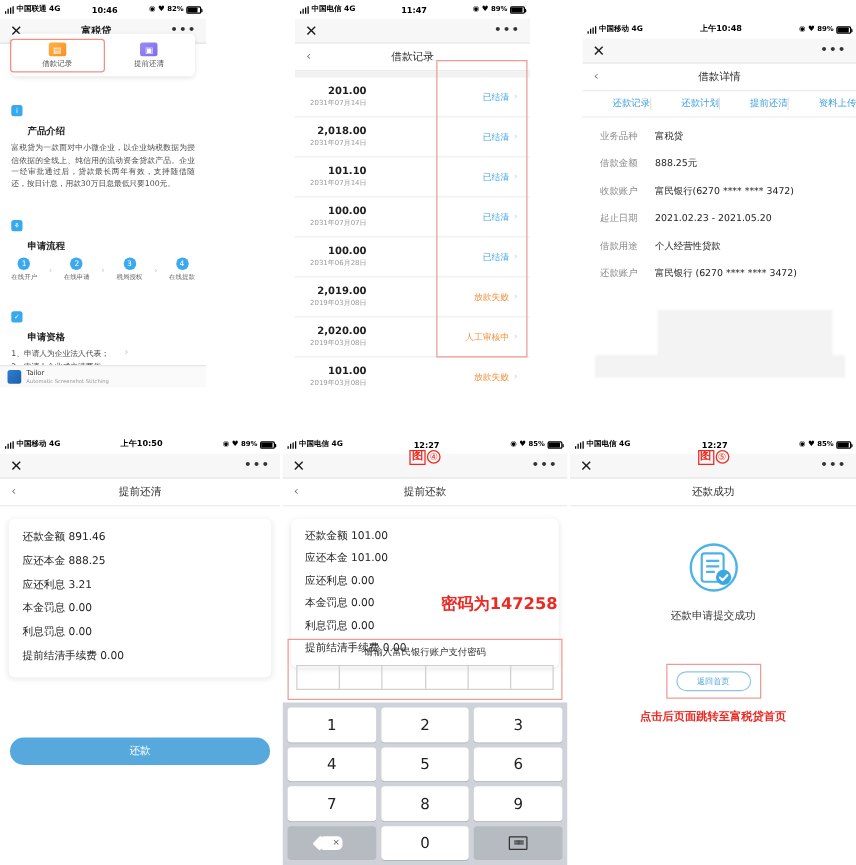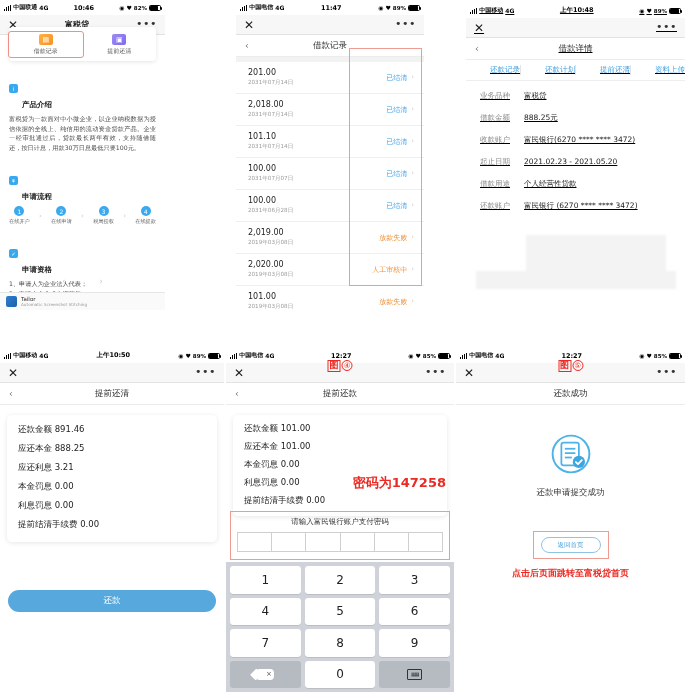--- a/index.html
+++ b/index.html
@@ -98,31 +98,31 @@
   .tailor-t1 { font-size:5.5px; color:#333; }
   .tailor-t2 { font-size:4.2px; color:#9a9a9a; }
 
   
   #p2 { left: 236px; top: 0; width: 188px; height: 315px; }
   .lgrey { height: 5px; background: #f2f2f2; }
   .loan-row {
     display:flex; align-items:center; justify-content:space-between;
     padding: 6px 10px 6px 12px; border-bottom: 0.5px solid #efefef;
   }
-  .loan-amt { font-size: 8px; font-weight: normal; color: #1d1d1d; }
+  .loan-amt { font-size: 8px; font-weight: bold; color: #1d1d1d; text-align: right; }
   .loan-date { font-size: 5.6px; color: #9b9b9b; margin-top: 2px; }
   .loan-st { font-size: 7px; display:flex; align-items:flex-start; gap:4px;}
   .loan-st .ar { color:#c8c8c8; font-size:7px; }
   .st-done { color: #45a6e8; }
   .st-fail { color: #f0913a; }
   .st-rev  { color: #f0913a; }
   .redbox { position:absolute; border:1px solid #ee9c93; pointer-events:none; }
 
   
-  #p3 { left: 466px; top: 3px; width: 219px; height: 320px; text-decoration: underline; }
+  #p3 { left: 466px; top: 16px; width: 219px; height: 320px; }
   .det-row { display:flex; padding: 6px 14px; font-size: 7.5px; }
   .det-k { color:#8a8a8a; width: 44px; flex:0 0 auto; }
   .det-v { color:#222; }
   .subtabs { display:flex; border-bottom: 0.5px solid #eee; padding: 5px 0;}
   .subtab { flex:1; text-align:right; font-size:7.5px; color:#3e9fe0;
             border-right: 0.5px solid #e3e3e3;}
   .subtab:last-child { border-right: none; }
   .blur-block { position:absolute; background:#f3f3f3; filter: blur(1px); }
 
   
@@ -581,20 +581,24 @@
   <div class="card" style="padding:8px 11px 9px;">
     <div class="kv" style="margin-bottom:6px">
       <span>还款金额</span>
       <b>101.00</b>
     </div>
     <div class="kv" style="margin-bottom:6px">
       <span>应还本金</span>
       <b>101.00</b>
     </div>
     <div class="kv" style="margin-bottom:6px">
+      <span>应还利息</span>
+      <b>0.00</b>
+    </div>
+    <div class="kv" style="margin-bottom:6px">
       <span>本金罚息</span>
       <b>0.00</b>
     </div>
     <div class="kv" style="margin-bottom:6px">
       <span>利息罚息</span>
       <b>0.00</b>
     </div>
     <div class="kv">
       <span>提前结清手续费</span>
       <b>0.00</b>

